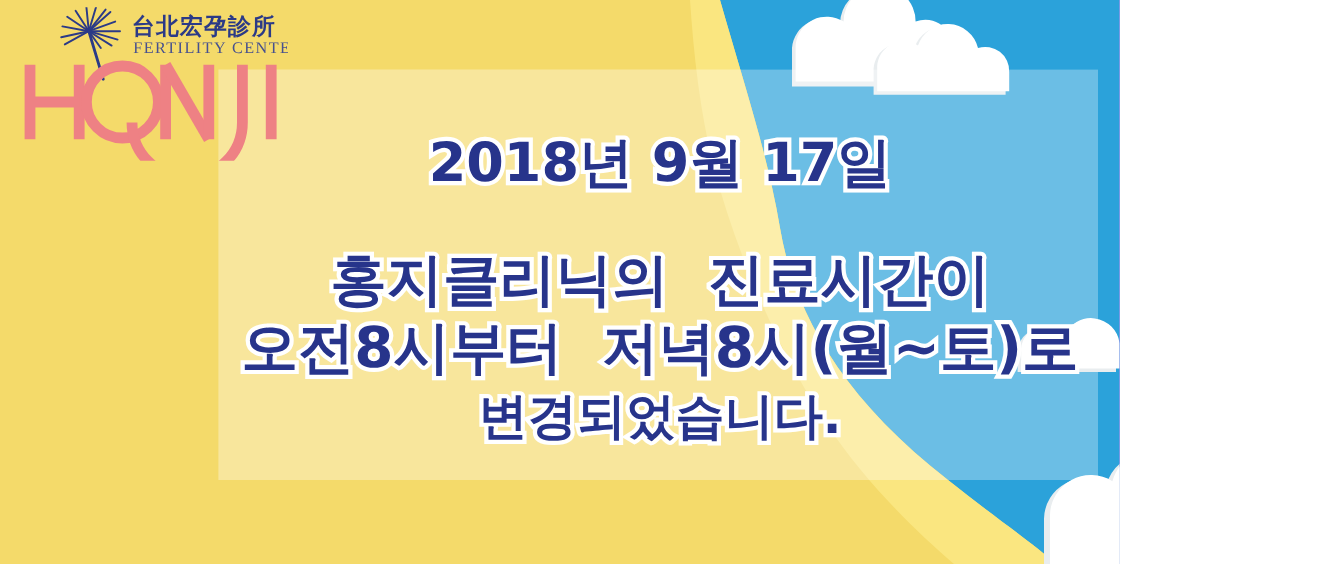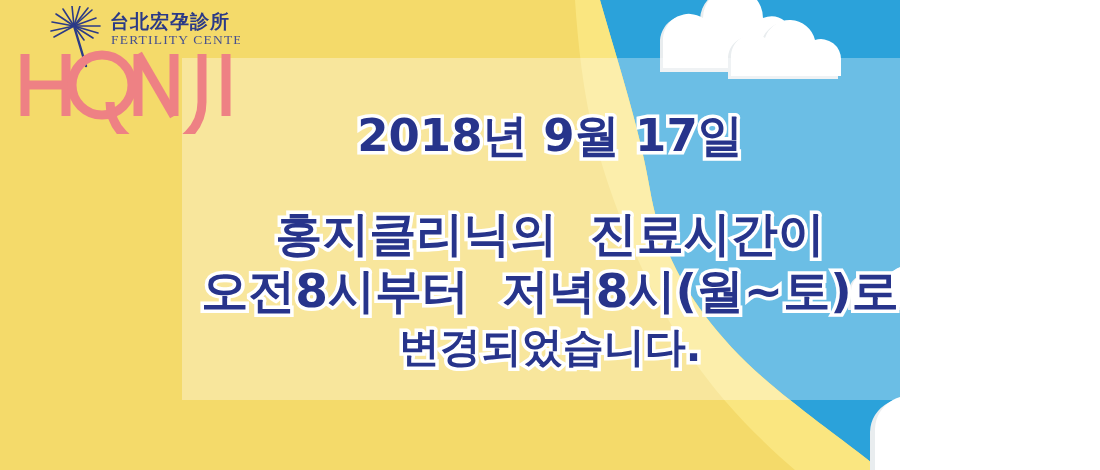--- a/index.html
+++ b/index.html
@@ -7,20 +7,21 @@
     padding: 0;
     background: #ffffff;
   }
   #banner {
     position: relative;
     width: 900px;
     height: 470px;
     overflow: hidden;
     font-family: "Liberation Sans", sans-serif;
     background: #d946ef;
+    padding-left: 33px;
   }
   #bg-svg {
     position: absolute;
     left: 0; top: 0;
     width: 1100px;
     height: 470px;
     display: block;
   }
   
   #logo {

